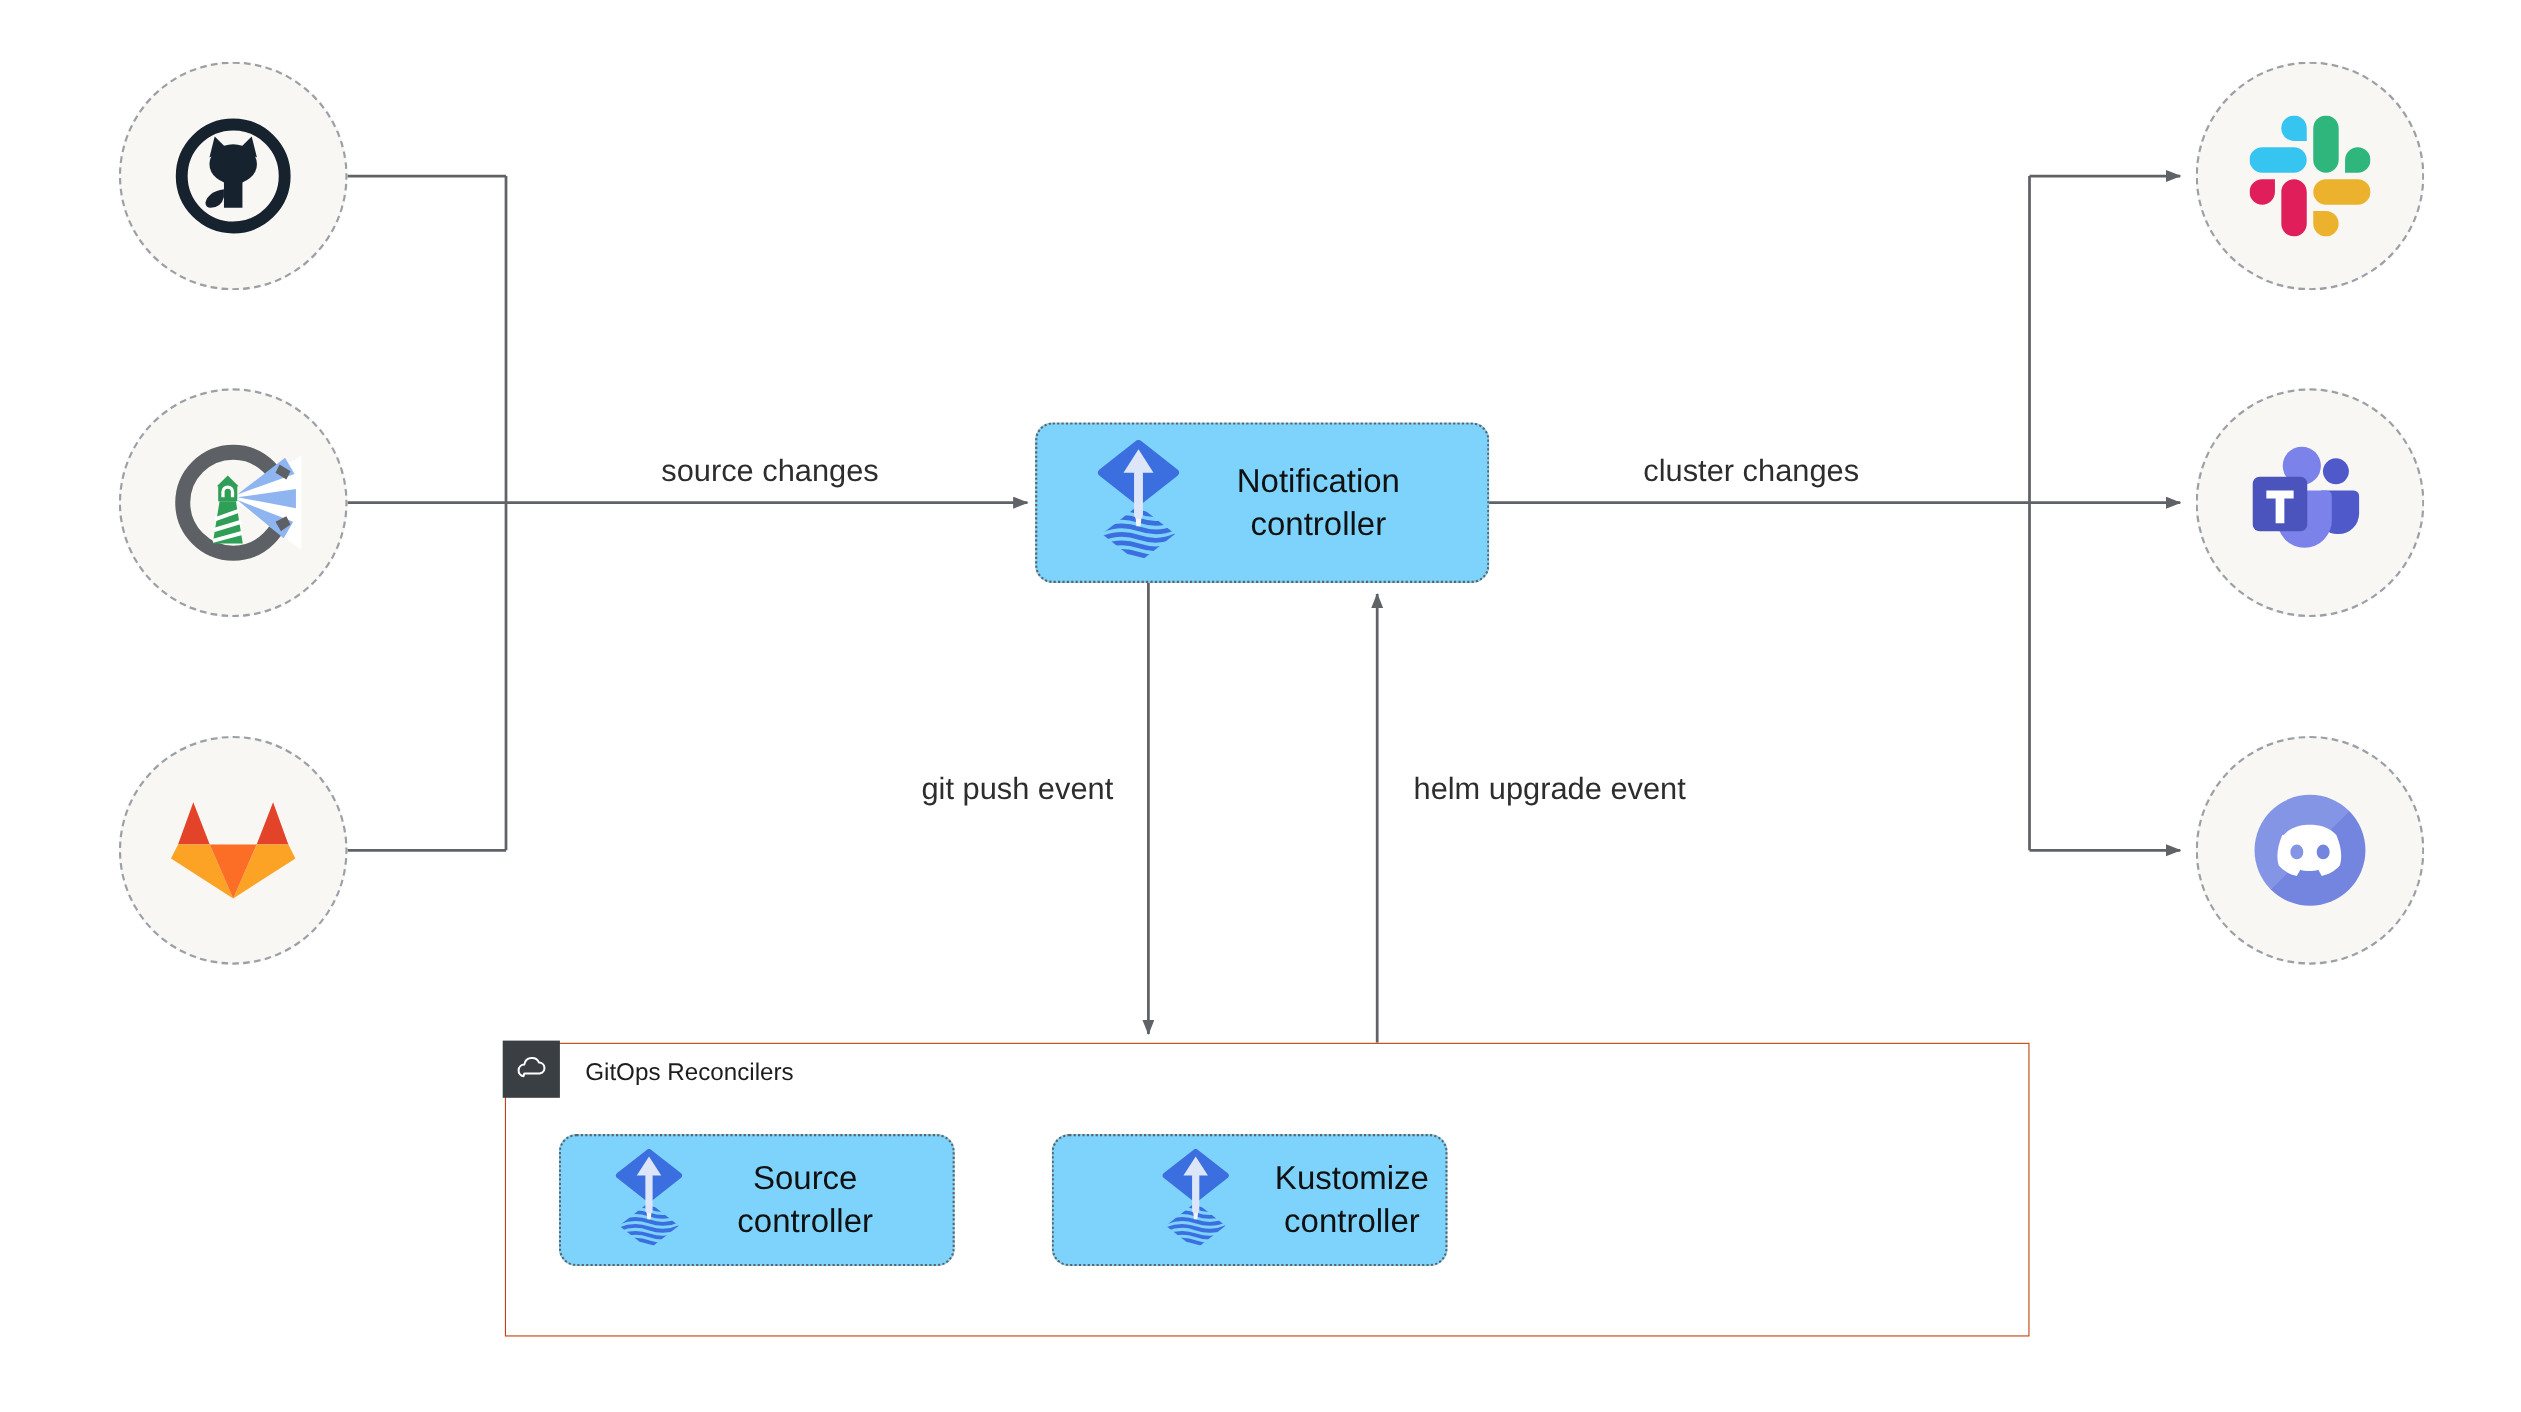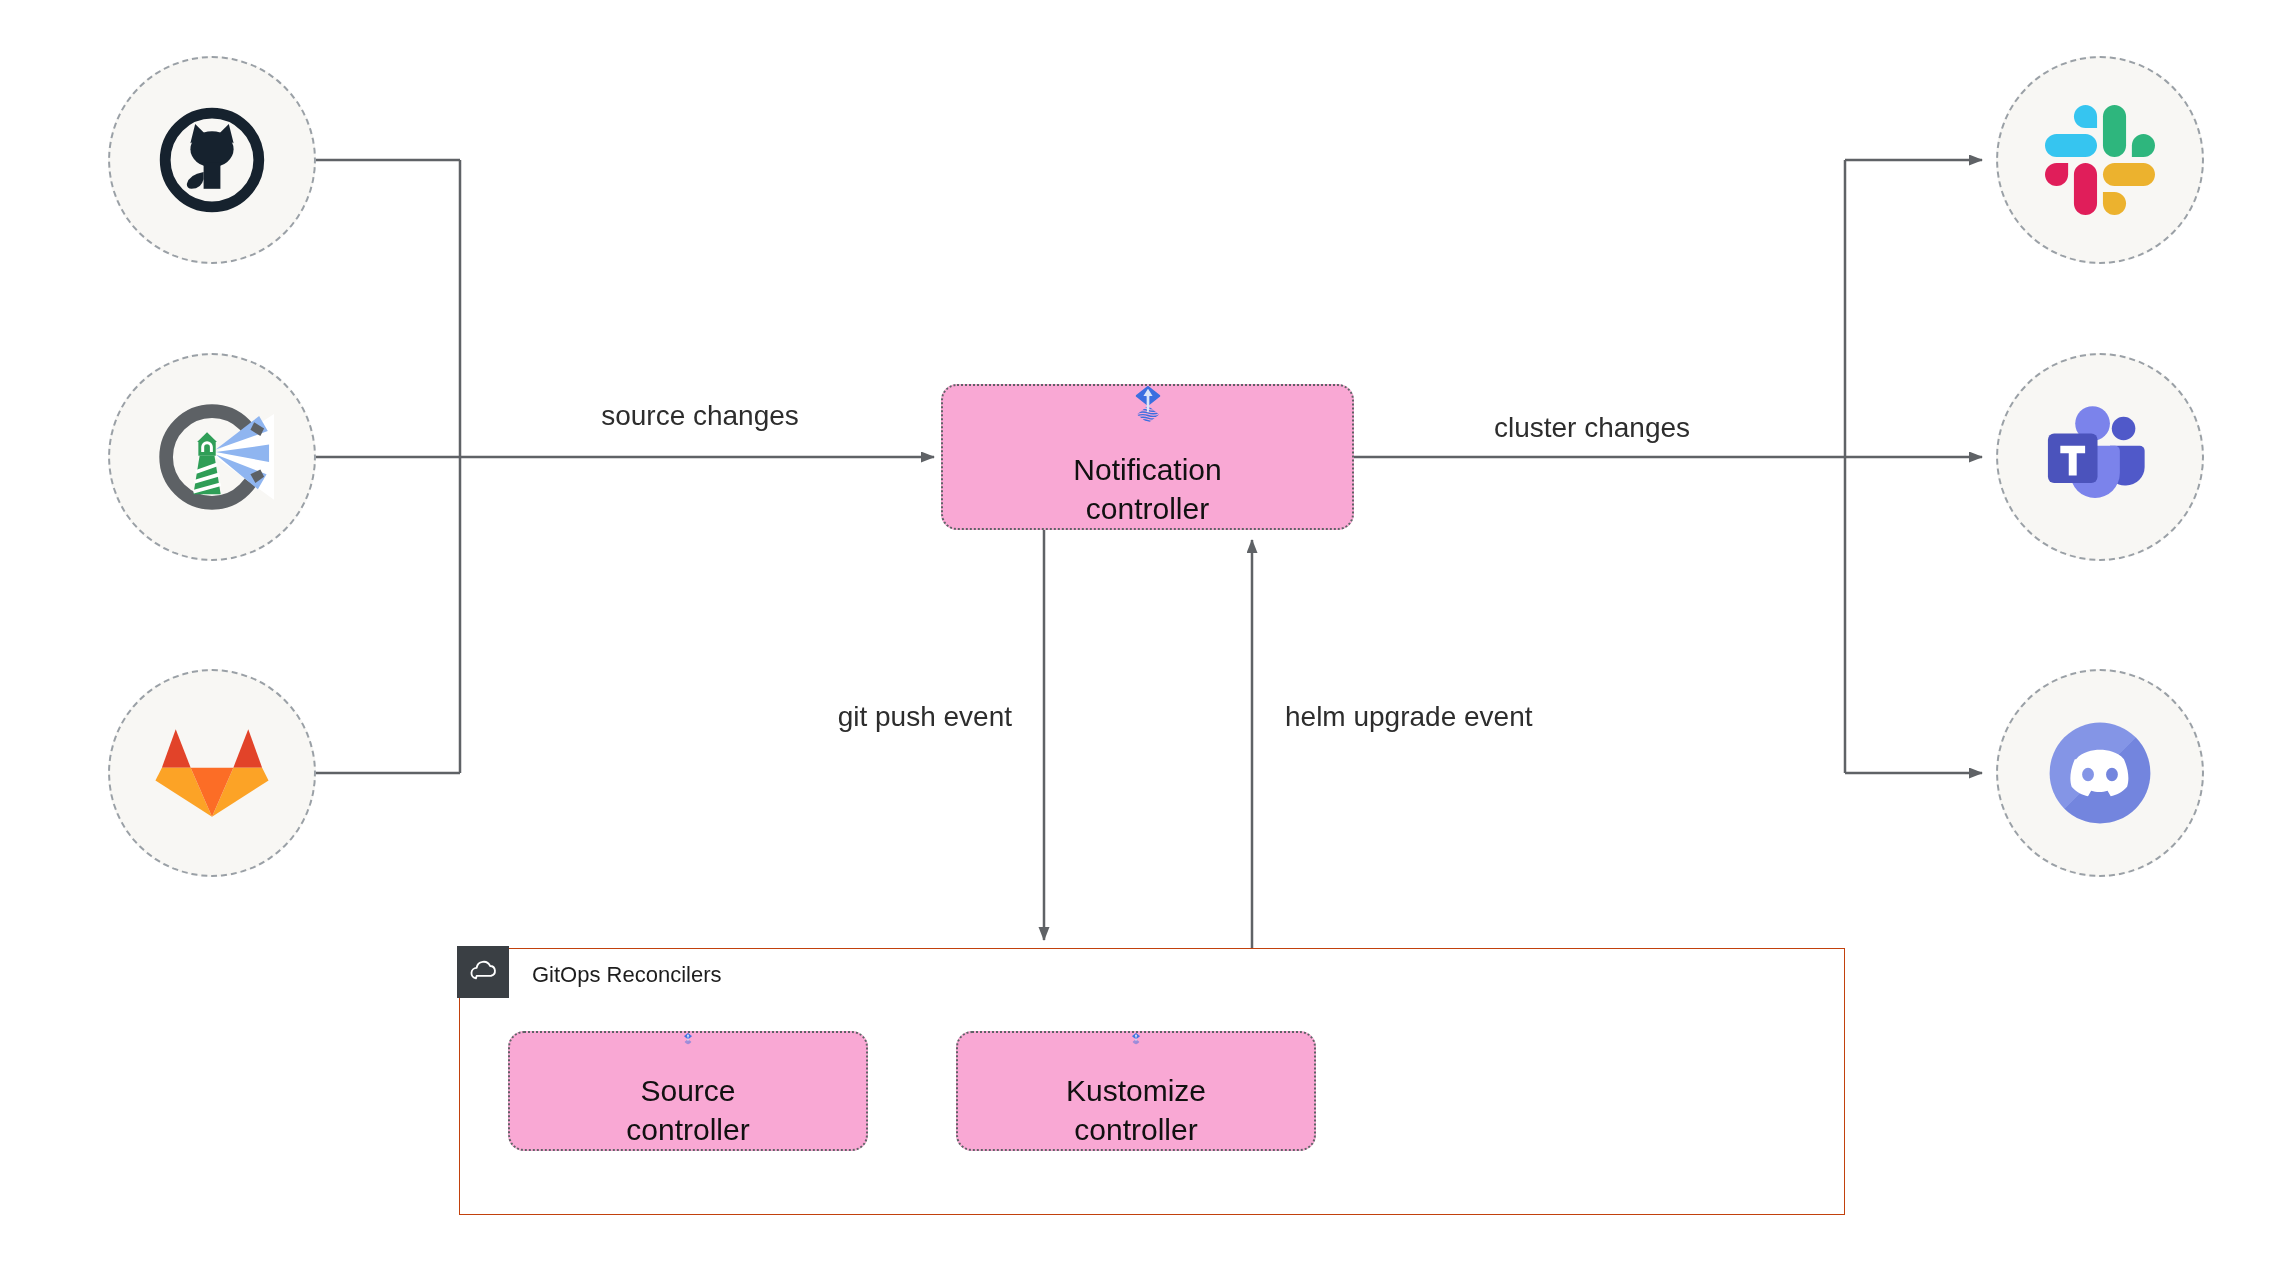--- a/index.html
+++ b/index.html
@@ -4,23 +4,23 @@
 <style>
   html,body{margin:0;padding:0;background:#ffffff;}
   #canvas{position:relative;width:2292px;height:1284px;background:#ffffff;
           font-family:"Liberation Sans",sans-serif;overflow:hidden;}
   .lines{position:absolute;left:0;top:0;width:2292px;height:1284px;}
 
   .circle-node{position:absolute;width:208px;height:208px;border-radius:50%;
                background:#f8f7f4;border:2px dashed #9aa0a6;box-sizing:border-box;
                display:flex;align-items:center;justify-content:center;}
 
-  .ctrl-box{position:absolute;background:#f9a8d4;border:2px dotted #5f6266;
+  .ctrl-box{position:absolute;background:#7dd3fc;border:2px dotted #5f6266;
             border-radius:16px;box-sizing:border-box;display:flex;
-            align-items:center;justify-content:center;gap:26px;flex-direction:column;}
+            align-items:center;justify-content:center;gap:26px;}
   .ctrl-label{color:#111;font-size:30px;line-height:1.3;text-align:center;}
   .ctrl-label.narrow{width:200px;}
 
   .group-box{position:absolute;left:459px;top:948px;width:1386px;height:267px;
              border:1px solid #c2410c;box-sizing:border-box;background:#ffffff;}
   .group-chip{position:absolute;left:-3px;top:-3px;width:52px;height:52px;
               background:#3a3f44;display:flex;align-items:center;justify-content:center;}
   .group-title{position:absolute;left:72px;top:0px;height:52px;display:flex;
                align-items:center;color:#1d1d1d;font-size:22px;}
 
@@ -168,21 +168,21 @@
             <stop offset="0.5" stop-color="#7385de"></stop>
         </linearGradient>
       </defs>
       <circle cx="50" cy="50" r="40" fill="url(#dcg)"></circle>
       <path d="M31 39 c5-6 13-7.5 19-7.5 c6 0 14 1.5 19 7.5 c3.5 8 4.5 16 2.5 22 c-4 4.5-8.5 6.5-13 7.5 l-2.5-4.5 c-2 .7-4.3 1-6.5 1 s-4.5-.3-6.5-1 l-2.5 4.5 c-4.5-1-9-3-13-7.5 c-2-6-1-14 2.5-22 z
                M40.5 56.5 a4.7 5.3 0 0 0 0-10.6 a4.7 5.3 0 0 0 0 10.6 z
                M59.5 56.5 a4.7 5.3 0 0 0 0-10.6 a4.7 5.3 0 0 0 0 10.6 z" fill="#ffffff" fill-rule="evenodd"></path>
     </svg>
   </div>
 
-  <div class="edge-label center" style="left:560px;top:400px;width:280px;">source changes</div>
+  <div class="edge-label center" style="left:560px;top:412px;width:280px;">source changes</div>
   <div class="edge-label center" style="left:1452px;top:412px;width:280px;">cluster changes</div>
   <div class="edge-label" style="left:732px;top:701px;width:280px;text-align:right;">git push event</div>
   <div class="edge-label" style="left:1285px;top:701px;">helm upgrade event</div>
 
   <div class="group-box">
     <div class="group-chip">
       <svg width="34" height="34" viewBox="0 0 48 48">
         <path d="M14 33 a7.5 7.5 0 0 1 1-14.9 a10 10 0 0 1 19-2.6 a7 7 0 0 1 1.5 13.8 a3 3 0 0 1 -1 .2 H15 z" fill="none" stroke="#ffffff" stroke-width="2.6" stroke-linejoin="round"></path>
       </svg>
     </div>

